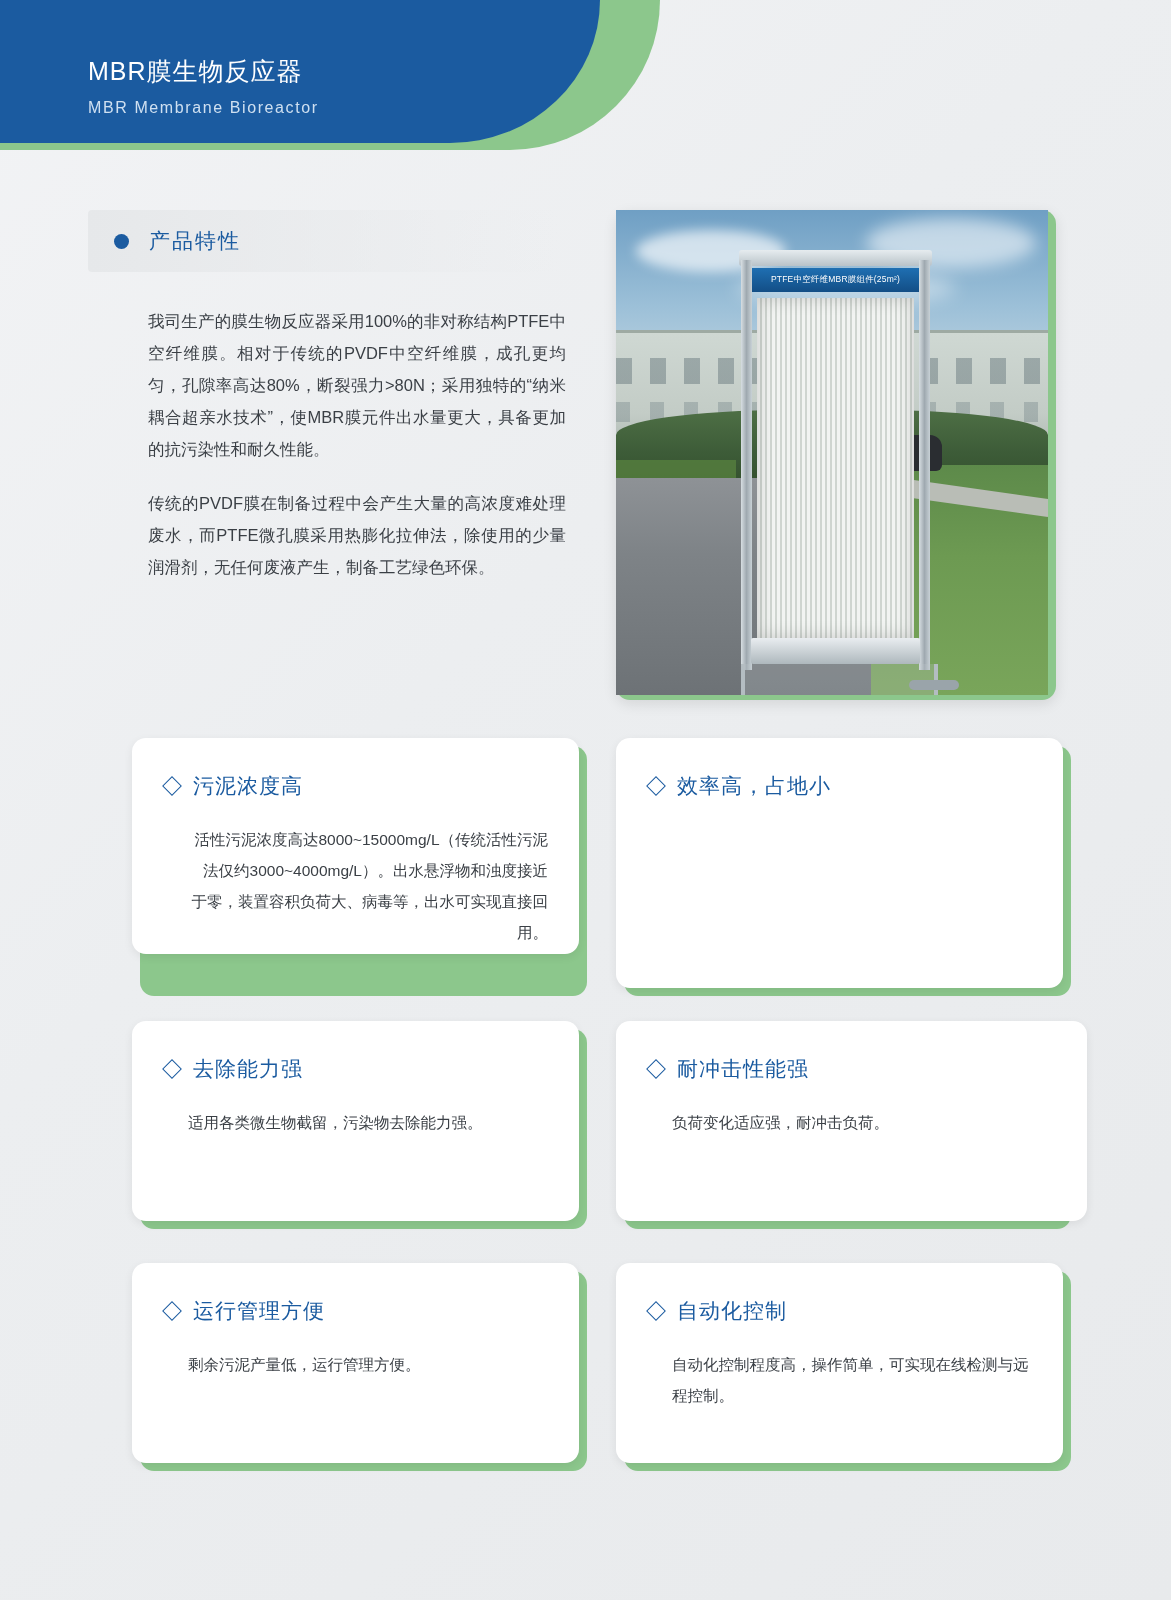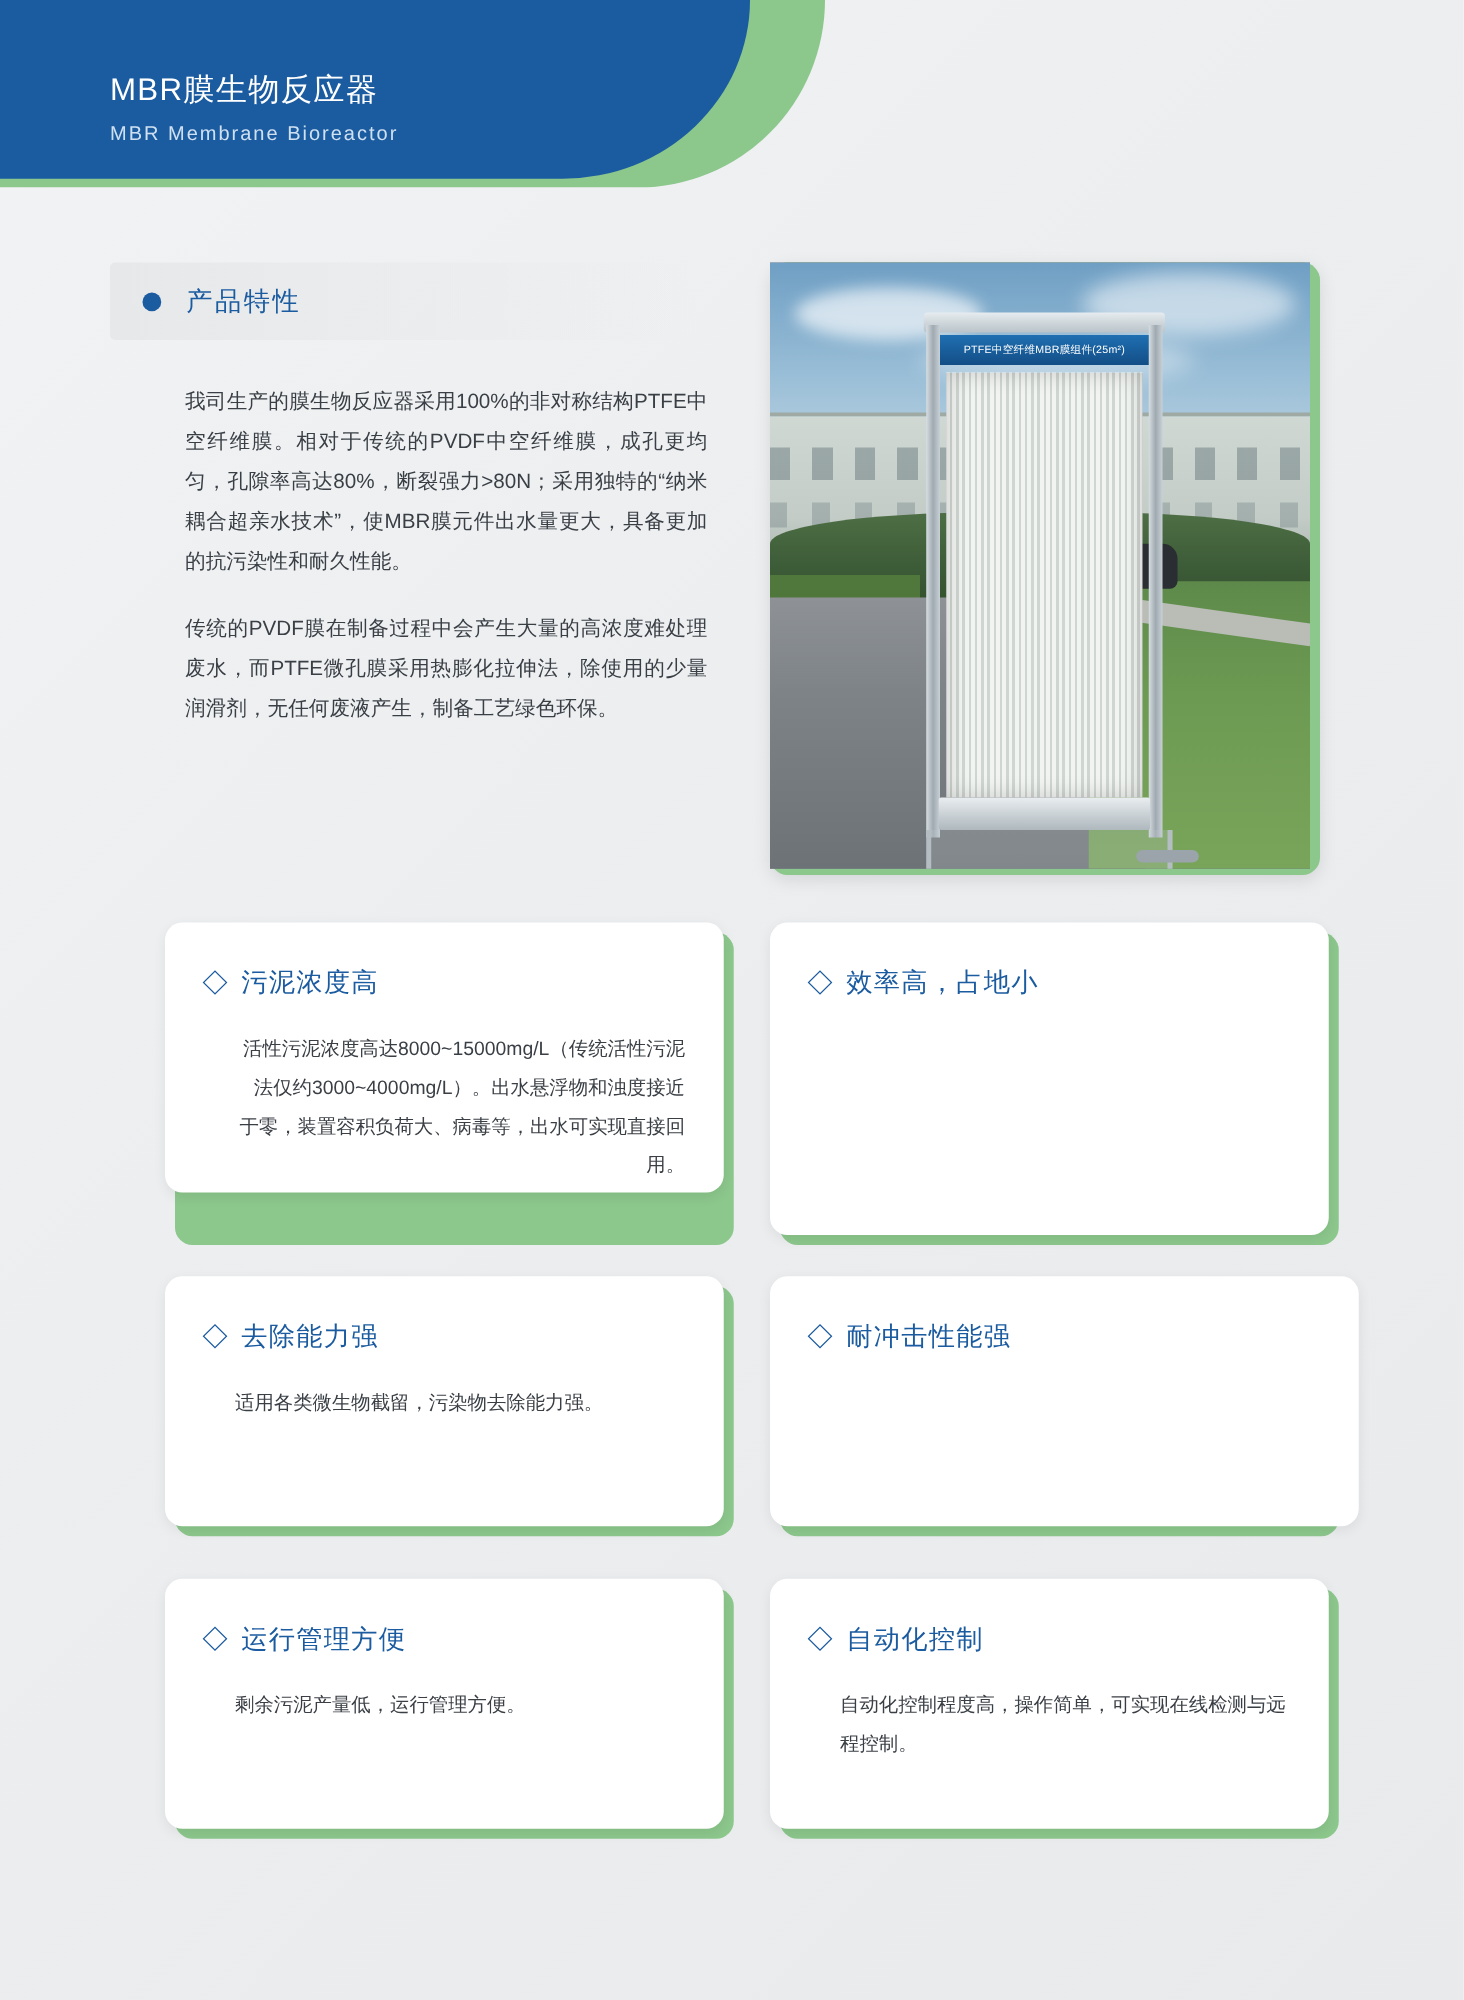--- a/index.html
+++ b/index.html
@@ -359,20 +359,21 @@
   </div>
   <div class="card-body">适用各类微生物截留，污染物去除能力强。</div>
 </div>
 
 <div class="card-shadow-green" style="left:624px; top:1029px; width:447px; height:200px;"></div>
 <div class="card" style="left:616px; top:1021px; width:447px; height:200px;padding-left:24px;">
   <div class="card-title">
     <span class="diamond"></span>
     <span>耐冲击性能强</span>
   </div>
+  <div class="card-body wide">负荷变化适应强，耐冲击负荷。</div>
 </div>
 
 <div class="card-shadow-green" style="left:140px; top:1271px; width:447px; height:200px;"></div>
 <div class="card" style="left:132px; top:1263px; width:447px; height:200px;">
   <div class="card-title">
     <span class="diamond"></span>
     <span>运行管理方便</span>
   </div>
   <div class="card-body">剩余污泥产量低，运行管理方便。</div>
 </div>

